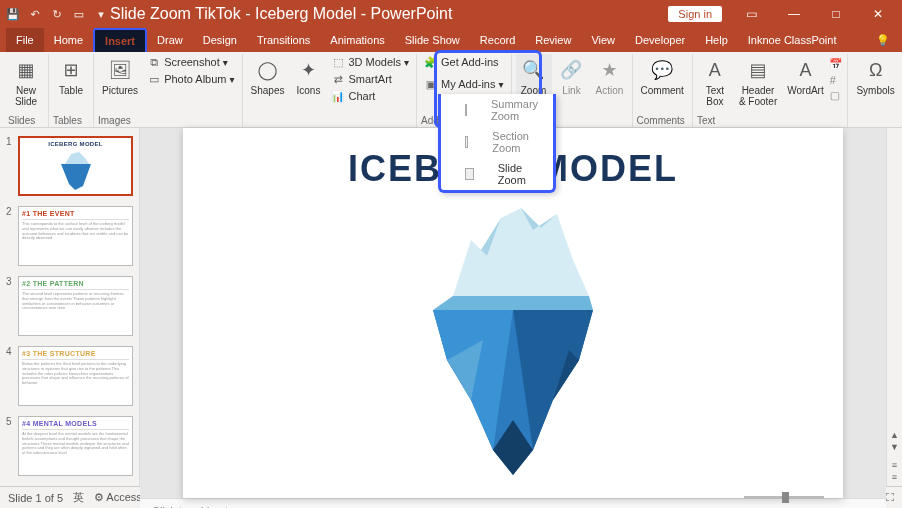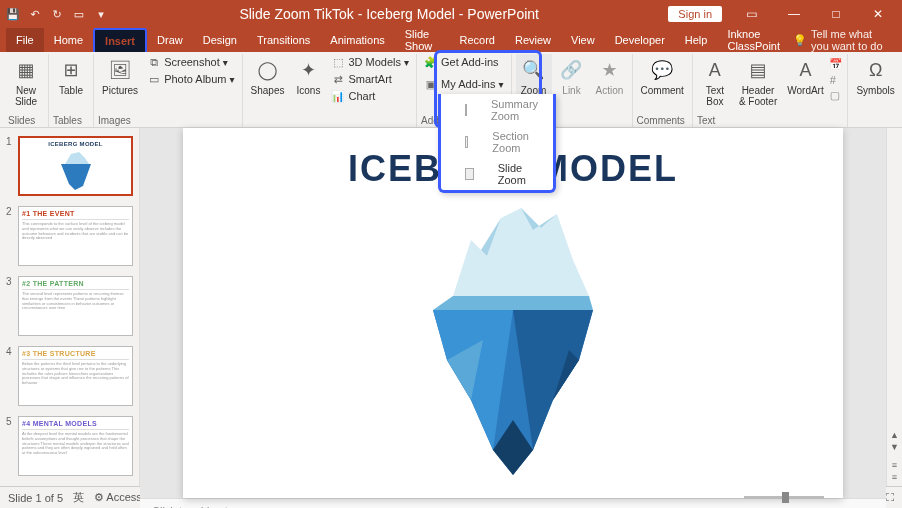--- a/index.html
+++ b/index.html
@@ -1,20 +1,20 @@
 <!DOCTYPE html>
 <html><head>
 <meta charset="utf-8">
 <style>
 *{margin:0;padding:0;box-sizing:border-box;font-family:"Segoe UI",Arial,sans-serif;font-size:11px;user-select:none}
 body{width:902px;height:508px;background:#e6e6e6;display:flex;flex-direction:column;overflow:hidden}
 .titlebar{height:28px;background:#b7472a;display:flex;align-items:center;color:#fff;padding:0 4px}
 .qat{display:flex;gap:4px;align-items:center}
 .qat-ico{width:18px;height:18px;display:flex;align-items:center;justify-content:center;font-size:11px;opacity:.9}
-.title-center{flex:1;text-align:center;font-size:14px}
+.title-center{flex:1;font-size:16px}
 .title-right{display:flex;gap:2px;align-items:center}
 .signin{background:#fff;color:#b7472a;padding:2px 10px;font-size:11px;border-radius:2px;margin-right:8px}
 .wbtn{width:40px;height:28px;display:flex;align-items:center;justify-content:center;font-size:12px}
 .tabs{height:24px;background:#b7472a;display:flex;color:#fff;align-items:stretch;padding-left:6px;gap:0}
 .tab{padding:0 10px;display:flex;align-items:center;font-size:11px;cursor:pointer}
 .tab.file{background:#9a3a22}
 .tab.active{background:#0f172a;color:#b7472a;border:2px solid #3b5bff;border-bottom:none;border-radius:3px 3px 0 0;font-weight:600}
 .tell{margin-left:auto;display:flex;align-items:center;gap:4px;padding-right:12px;opacity:.9}
 .ribbon{height:76px;background:#f3f2f1;border-bottom:1px solid #d4d4d4;display:flex;padding:2px 4px 0;position:relative}
 .group{display:flex;flex-direction:column;border-right:1px solid #ddd;padding:0 4px}
@@ -89,21 +89,20 @@
   <div class="tab">Animations</div>
   <div class="tab">Slide Show</div>
   <div class="tab">Record</div>
   <div class="tab">Review</div>
   <div class="tab">View</div>
   <div class="tab">Developer</div>
   <div class="tab">Help</div>
   <div class="tab">Inknoe ClassPoint</div>
   <div class="tell">
     <span>💡</span>
-    <span>Tell me what you want to do</span>
   </div>
 </div>
 
 <div class="ribbon">
   <div class="highlight-zoom"></div>
 
   <div class="group">
     <div class="group-body">
       <div class="rbtn">
         <div class="ico">▦</div>

